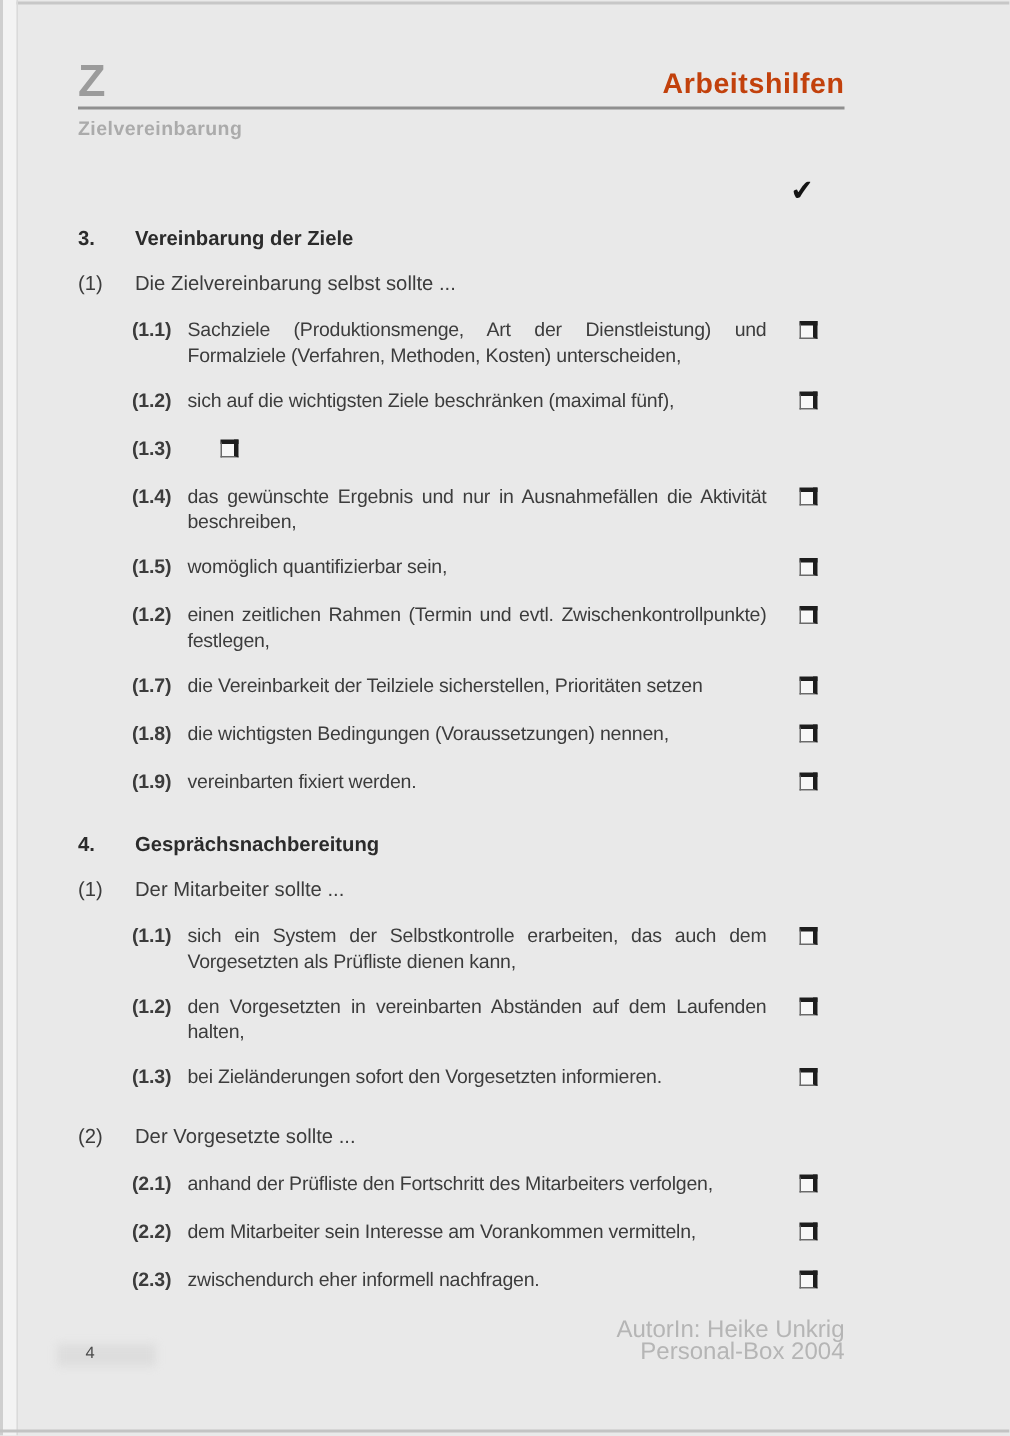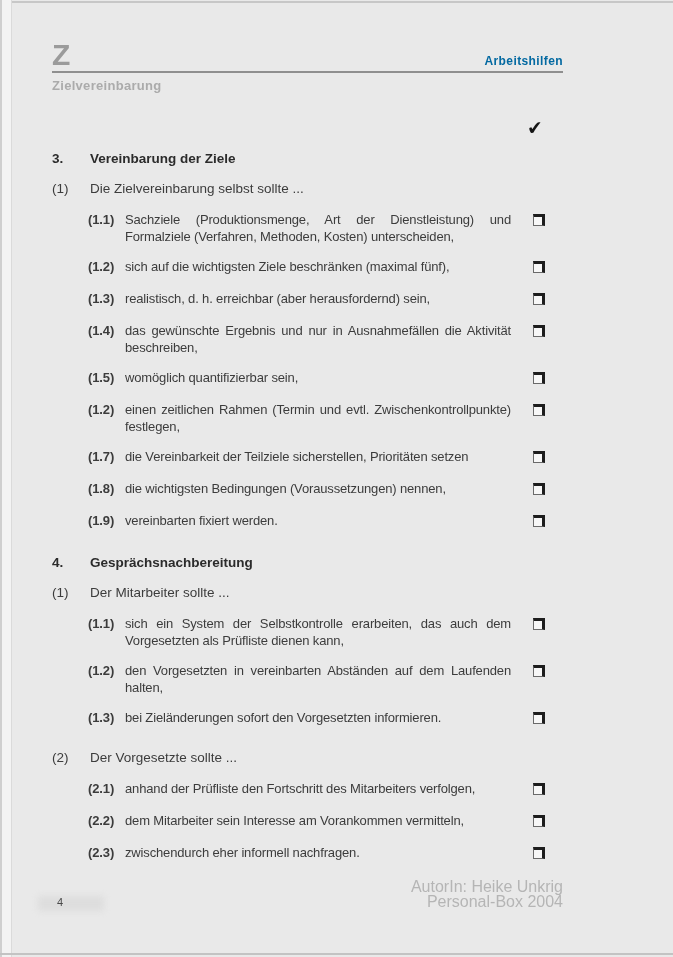--- a/index.html
+++ b/index.html
@@ -20,21 +20,21 @@
 
   .content { margin: 0 110px 0 52px; position: relative; }
 
   
   .header-block { padding-top: 42px; }
   .header-row {
     display: flex; justify-content: space-between; align-items: flex-end;
     border-bottom: 2px solid #8f8f8f; padding-bottom: 3px;
   }
   .logo-z { font-size: 30px; line-height: 26px; font-weight: bold; color: #9b9b9b; }
-  .category { font-size: 12px; font-weight: bold; color: #0369a1; letter-spacing: 0.4px; }
+  .category { font-size: 19px; font-weight: bold; color: #c2410c; letter-spacing: 0.4px; }
   .subtitle { margin-top: 5px; font-size: 13px; font-weight: bold; color: #ababab; letter-spacing: 0.3px; }
 
   
   .row-check { display: grid; grid-template-columns: 459px 1fr; margin-top: 26px; }
   .checkmark {
     padding-left: 16px; font-size: 19px; font-weight: bold; color: #141414;
     transform: rotate(-4deg); display: inline-block; line-height: 20px;
   }
   .row-heading {
     display: grid; grid-template-columns: 38px 1fr;
@@ -115,21 +115,20 @@
   </div>
 
   <div class="row-item">
     <span class="item-num">(1.2)</span>
     <span class="item-text">sich auf die wichtigsten Ziele beschränken (maximal fünf),</span>
     <span class="check-cell"><span class="cbx"></span></span>
   </div>
 
   <div class="row-item">
     <span class="item-num">(1.3)</span>
-    <span class="item-text">realistisch, d. h. erreichbar (aber herausfordernd) sein,</span>
     <span class="check-cell"><span class="cbx"></span></span>
   </div>
 
   <div class="row-item">
     <span class="item-num">(1.4)</span>
     <span class="item-text">das gewünschte Ergebnis und nur in Ausnahmefällen die Aktivität beschreiben,</span>
     <span class="check-cell"><span class="cbx"></span></span>
   </div>
 
   <div class="row-item">

